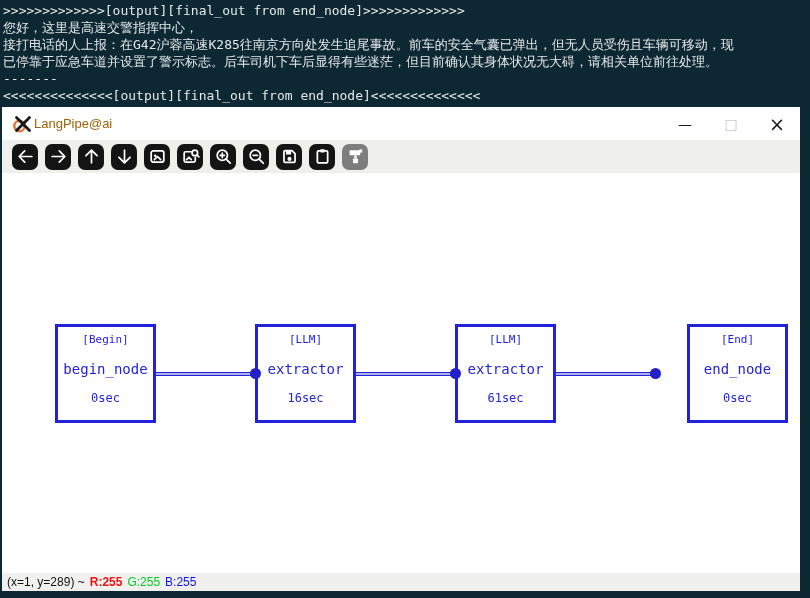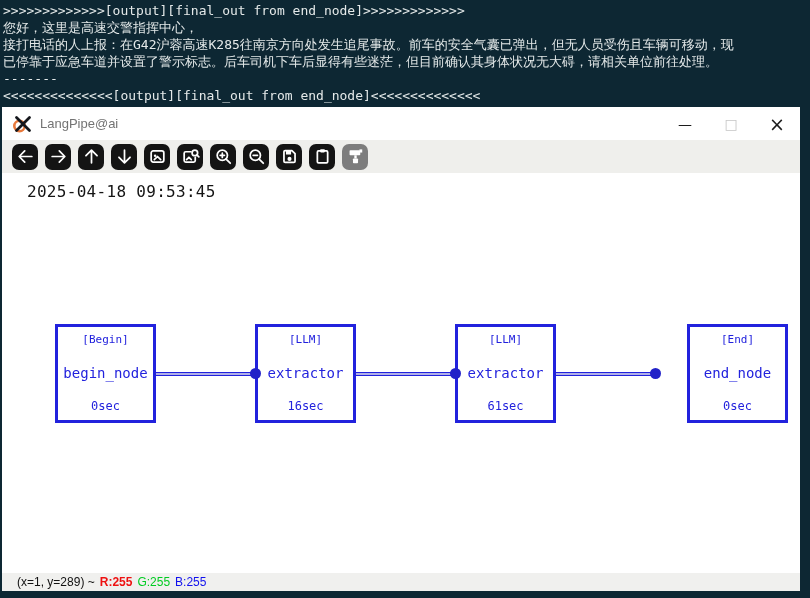--- a/index.html
+++ b/index.html
@@ -31,21 +31,21 @@
     background: #ffffff;
     display: flex; flex-direction: column;
   }
 
   .titlebar {
     height: 33px; background: #ffffff;
     display: flex; align-items: center;
     padding: 0 0 0 10px; flex: 0 0 auto;
   }
   .app-icon { width: 22px; height: 22px; display: inline-flex; align-items: center; justify-content: center; }
-  .title-text { margin-left: 6px; font-size: 13px; color: #737373; }
+  .title-text { font-size: 13px; color: #a16207; }
   .win-controls { margin-left: auto; display: flex; align-items: center; }
   .wc {
     background: none; border: none; cursor: pointer;
     width: 46px; height: 33px; text-align: center;
     font-family: "DejaVu Sans", sans-serif;
     color: #1c1c1c; padding: 0;
   }
   .wc.min { font-size: 14px; }
   .wc.max { font-size: 14px; color: #c6c6c6; }
   .wc.close { font-size: 19px; }
@@ -74,42 +74,42 @@
   }
   .pipeline { position: absolute; inset: 0; }
   .flow-node {
     position: absolute; width: 101px; height: 99px;
     border: 3px solid var(--node_blue, #2222dd);
     background: #ffffff;
     color: var(--node_blue, #2222dd);
     font-family: "DejaVu Sans Mono", monospace;
     display: flex; flex-direction: column;
     align-items: center; justify-content: space-between;
-    padding: 6px 2px 7px; z-index: 2; cursor: pointer;
+    padding: 6px 2px 15px; z-index: 2; cursor: pointer;
   }
   .node-type { font-size: 11px; }
   .node-name { font-size: 14px; white-space: nowrap; }
   .node-duration { font-size: 12px; }
   .connector {
     position: absolute; height: 4px;
     background: var(--connector, #b0b0e8);
     border-top: 1px solid var(--node_blue, #2222dd);
     border-bottom: 1px solid var(--node_blue, #2222dd);
     z-index: 1;
   }
   .connector-dot {
     position: absolute; width: 11px; height: 11px; border-radius: 50%;
     background: var(--dot, #2222c8); z-index: 3;
   }
 
   
   .statusbar {
     height: 18px; background: #f0f0ee; flex: 0 0 auto;
     display: flex; align-items: center;
-    padding-left: 15px; font-size: 12px; color: #111;
+    padding-left: 5px; font-size: 12px; color: #111;
     font-family: "Liberation Sans", sans-serif;
   }
   .sb-seg { margin-right: 5px; }
   .sb-r { color: var(--rgb_r, #ee1111); font-weight: bold; }
   .sb-g { color: var(--rgb_g, #00cc22); }
   .sb-b { color: var(--rgb_b, #1111ee); }
 </style>
 </head>
 <body>
 
@@ -221,21 +221,20 @@
               <rect x="4.5" y="4" width="13.5" height="6.5" rx="1" fill="#fff"></rect>
               <rect x="17" y="3" width="3.5" height="4" fill="#fff"></rect>
               <rect x="10.5" y="10.5" width="3" height="4" fill="#fff"></rect>
               <rect x="8.8" y="14.5" width="6.4" height="6" rx="1" fill="#fff"></rect>
             </svg>
           </span>
         </button>
       </div>
 
     <div class="canvas">
-      <div class="timestamp">2025-04-18 09:53:45</div>
       <div class="pipeline">
           <div class="flow-node" style="left: 53px; top: 151px;">
             <div class="node-type">[Begin]</div>
             <div class="node-name">begin_node</div>
             <div class="node-duration">0sec</div>
           </div>
           <div class="connector" style="left: 154px; top: 198.5px; width: 99px;"></div>
           <div class="connector-dot" style="left: 247.5px; top: 195px;"></div>
           <div class="flow-node" style="left: 253px; top: 151px;">
             <div class="node-type">[LLM]</div>

